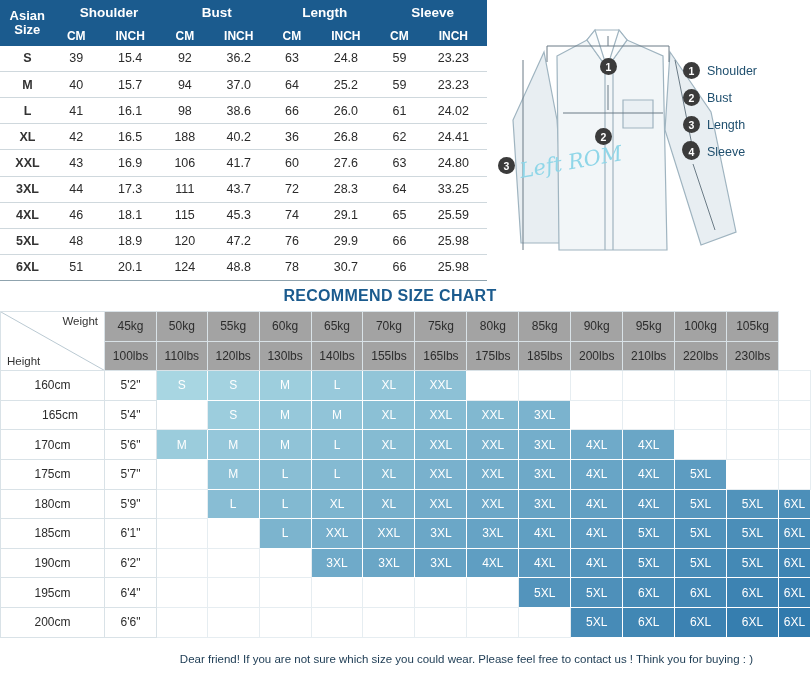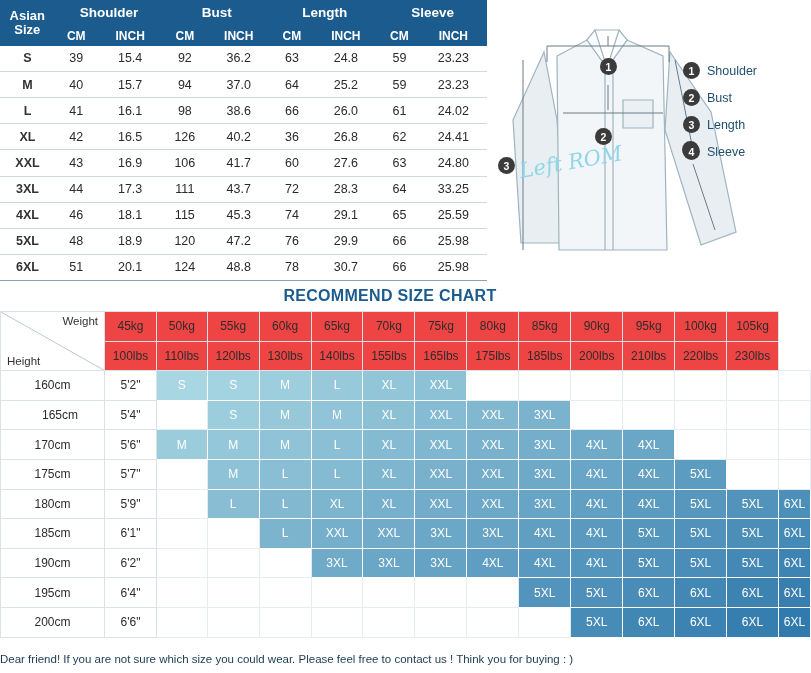--- a/index.html
+++ b/index.html
@@ -77,32 +77,32 @@
   .rec-table .corner {
     position: relative; background:#fff; border:1px solid #d9e2e7;
     width: 104px;
   }
   .corner .w { position:absolute; right: 6px; top: 3px; font-size: 11.5px; color:#333; }
   .corner .h { position:absolute; left: 6px; bottom: 3px; font-size: 11.5px; color:#333; }
   .corner .diag {
     position:absolute; left:0; top:0; width:100%; height:100%;
   }
   .rec-table th.wt {
-    background: #ef4444; color:#2c2c2c; font-weight: normal;
+    background: #a3a3a3; color:#2c2c2c; font-weight: normal;
     border:1px solid #d9e2e7; font-size: 12px;
   }
   .rec-table td.ht, .rec-table td.ft {
     background:#fff; border:1px solid #d9e2e7; font-size: 12px;
   }
   .rec-table td.cell { color: #ffffff; font-size: 12px; }
   .rec-table td.empty { background:#ffffff; border:1px solid #e6edf1; }
 
   .footer {
     position:absolute; left:0; top: 646px; width: 753px; height: 27px;
-    text-align:left; font-size: 11.5px; color:#1b3a52;
+    text-align:right; font-size: 11.5px; color:#1b3a52;
     line-height: 27px;
   }
 </style>
 </head>
 <body>
 
 <div class="page">
 
   <div class="top">
     <table class="size-table">
@@ -160,21 +160,21 @@
             <td>38.6</td>
             <td>66</td>
             <td>26.0</td>
             <td>61</td>
             <td>24.02</td>
           </tr>
           <tr>
             <td class="sz">XL</td>
             <td>42</td>
             <td>16.5</td>
-            <td>126</td>
+            <td>188</td>
             <td>40.2</td>
             <td>36</td>
             <td>26.8</td>
             <td>62</td>
             <td>24.41</td>
           </tr>
           <tr>
             <td class="sz">XXL</td>
             <td>43</td>
             <td>16.9</td>

